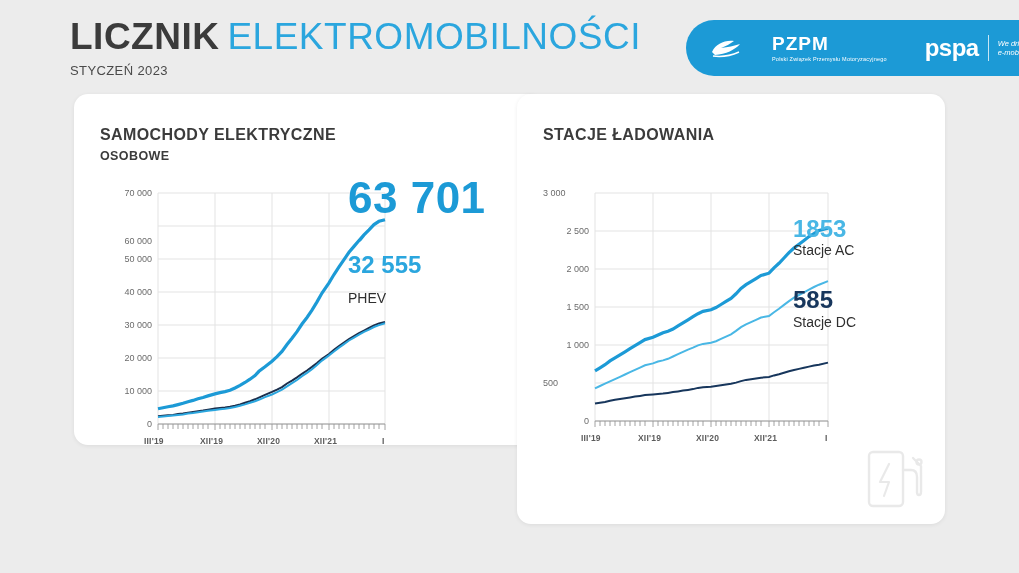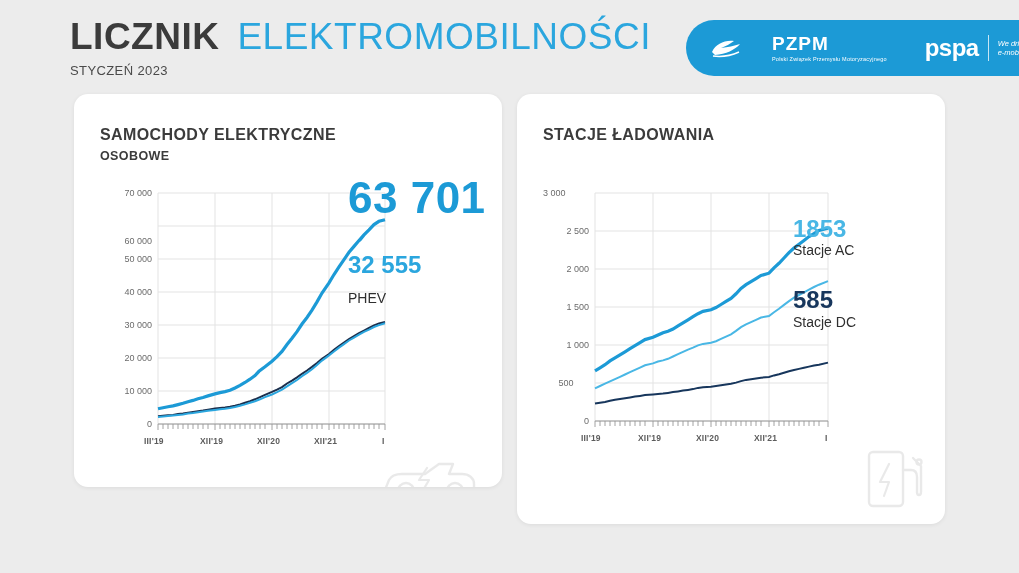--- a/index.html
+++ b/index.html
@@ -17,21 +17,21 @@
 
   
   .header {
     position: absolute;
     left: 70px;
     top: 18px;
   }
   .title-line {
     display: flex;
     align-items: center;
-    gap: 18px;
+    gap: 8px;
   }
   .title-main {
     font-size: 37px;
     font-weight: bold;
     color: #3b3b3b;
     letter-spacing: 0.5px;
     line-height: 1;
   }
   .title-accent {
     font-size: 37px;
@@ -110,21 +110,21 @@
   }
 
   
   .card {
     position: absolute;
     background: #fff;
     border-radius: 14px;
     box-shadow: 0 1px 4px rgba(0,0,0,0.07);
     overflow: hidden;
   }
-  #card-ev  { left: 74px;  top: 94px; width: 428px; height: 393px; }
+  #card-ev  { left: 74px;  top: 94px; width: 428px; height: 351px; padding-left: 41px; }
   #card-cs  { left: 517px; top: 94px; width: 428px; height: 430px; }
 
   .card-title {
     position: absolute;
     left: 26px;
     top: 32px;
     font-size: 16px;
     font-weight: bold;
     color: #3b3b3b;
     letter-spacing: 0.4px;
@@ -422,21 +422,21 @@
       <polyline fill="none" stroke="#49b7e5" stroke-width="2" points="52,210.3 57,208.0 62,205.7 67,203.4 72,201.1 77,198.8 82,196.5 87,194.2 92,191.9 97,189.6 102,187.3 110,185.4 115,183.5 120,182.4 125,180.8 130,178.5 135,176.2 140,173.9 145,171.6 150,169.7 155,167.4 160,165.9 168,164.7 173,163.2 178,160.9 183,158.6 188,156.3 193,152.9 198,149.1 203,146.4 208,144.1 213,141.8 218,139.5 226,138.0 231,134.2 236,130.7 241,126.9 246,123.1 251,119.7 256,117.0 261,114.3 266,111.7 271,109.0 276,106.7 285,103.1"></polyline>
 
       <polyline fill="none" stroke="#1c9ad6" stroke-width="3.2" points="52,192.8 57,189.8 62,186.7 67,182.9 72,179.9 77,176.8 82,173.8 87,170.7 92,167.7 97,164.6 102,161.6 110,159.3 115,157.0 120,154.7 125,153.2 130,151.0 135,147.9 140,144.8 145,141.8 150,138.7 155,135.7 160,133.4 168,131.8 173,129.5 178,126.5 183,123.4 188,120.4 193,115.8 198,110.5 203,106.7 208,103.7 213,100.6 218,97.5 226,95.2 231,89.9 236,85.3 241,80.0 246,74.6 251,70.0 256,66.2 261,62.4 266,58.6 271,55.6 276,52.5 285,50.2"></polyline>
     </svg>
 
     <span class="axis-label" style="left:0px; top:10px; width:46px; ">3 000</span>
     <span class="axis-label" style="left:0px; top:48px; width:46px; text-align:right;">2 500</span>
     <span class="axis-label" style="left:0px; top:86px; width:46px; text-align:right;">2 000</span>
     <span class="axis-label" style="left:0px; top:124px; width:46px; text-align:right;">1 500</span>
     <span class="axis-label" style="left:0px; top:162px; width:46px; text-align:right;">1 000</span>
-    <span class="axis-label" style="left:0px; top:200px; width:46px; text-align:center;">500</span>
+    <span class="axis-label" style="left:0px; top:200px; width:46px; text-align:left;">500</span>
     <span class="axis-label" style="left:0px; top:238px; width:46px; text-align:right;">0</span>
 
     <span class="x-label" style="left:38px; top:255px;">III'19</span>
     <span class="x-label" style="left:95px; top:255px;">XII'19</span>
     <span class="x-label" style="left:153px; top:255px;">XII'20</span>
     <span class="x-label" style="left:211px; top:255px;">XII'21</span>
     <span class="x-label" style="left:282px; top:255px;">I</span>
   </div>
 
   <div class="readouts" style="left:276px; top:82px;">

